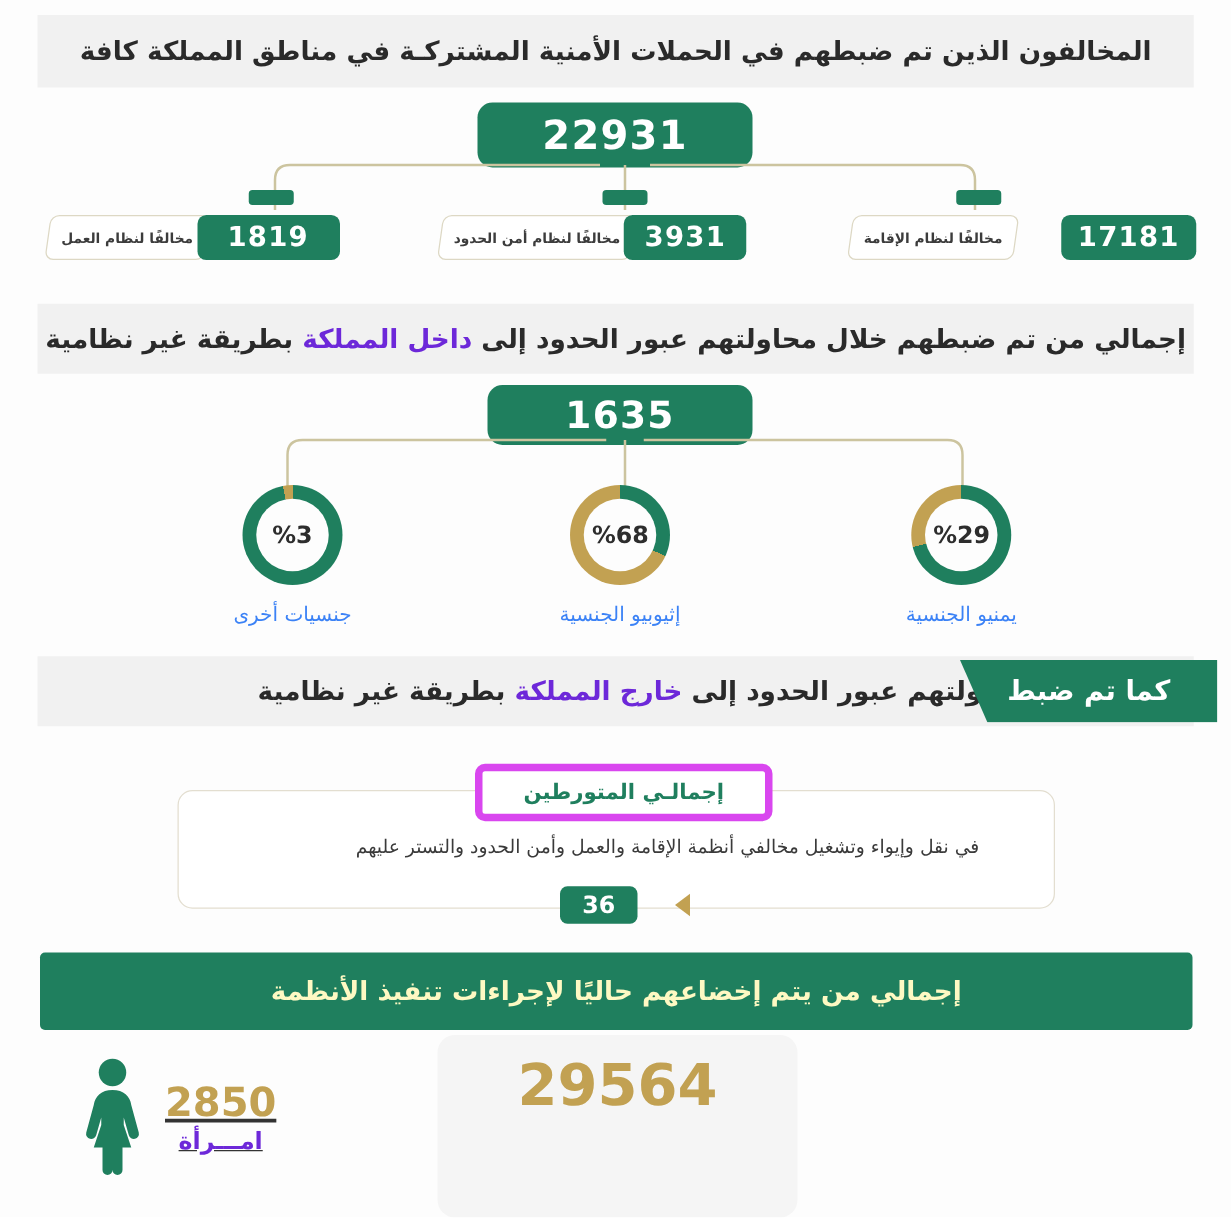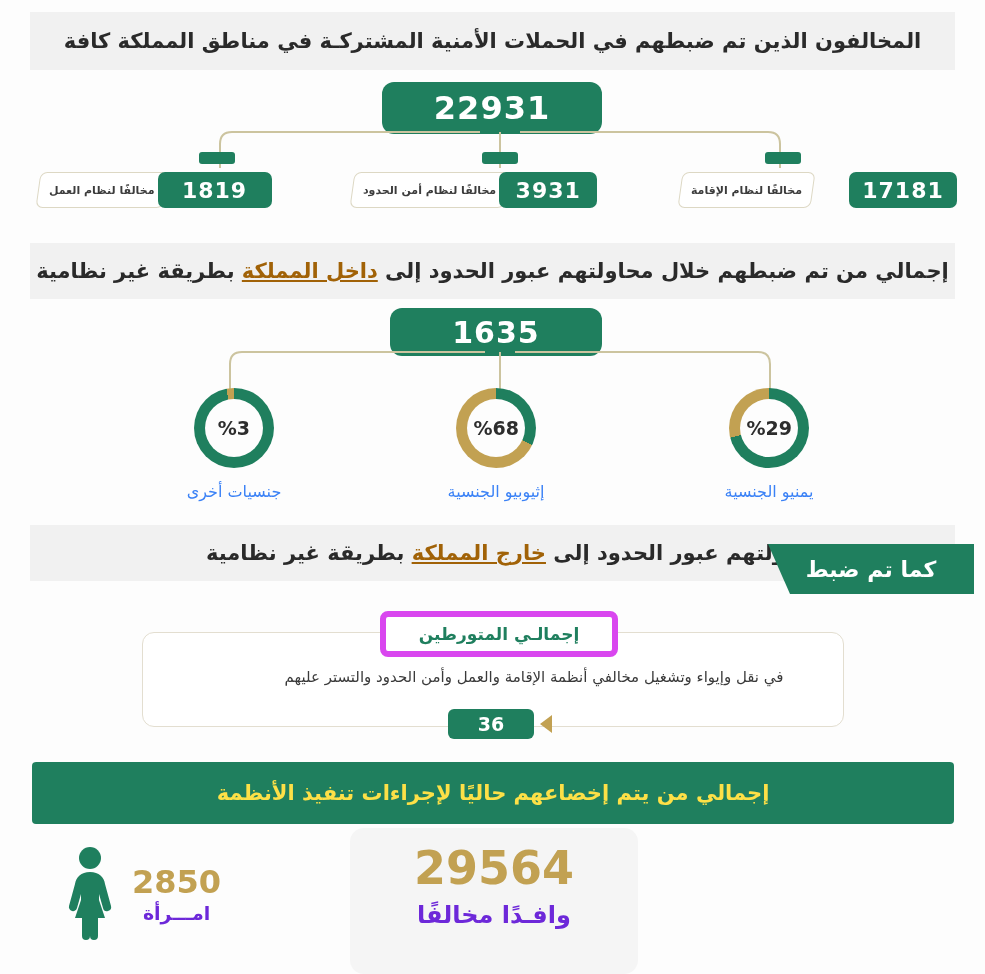--- a/index.html
+++ b/index.html
@@ -31,21 +31,21 @@
     justify-content: center;
     direction: rtl;
   }
   .grey-band .band-text {
     font-size: 21px;
     font-weight: bold;
     color: #2a2a2a;
     letter-spacing: 0px;
     white-space: nowrap;
   }
-  .grey-band .band-text .bold-hl { font-weight: bold; color: #a16207; text-decoration: underline; }
+  .grey-band .band-text .bold-hl { font-weight: bold; color: #6d28d9; }
 
   
   .num-pill {
     position: absolute;
     background: #1f7f5e;
     border-radius: 12px;
     display: flex;
     align-items: center;
     justify-content: center;
     color: #ffffff;
@@ -186,21 +186,21 @@
     border-top: 9px solid transparent;
     border-bottom: 9px solid transparent;
     border-right: 12px solid #c2a152;
     z-index: 4;
   }
 
   
   .green-bar {
     position: absolute;
     background: #1f7f5e;
-    color: #fde047;
+    color: #fef9c3;
     display: flex;
     align-items: center;
     justify-content: center;
     border-radius: 4px;
     font-size: 21px;
     font-weight: bold;
   }
   .stat-block { position: absolute; display: flex; align-items: center; direction: rtl; }
   .stat-num {
     color: #c2a152;
@@ -301,49 +301,48 @@
       <span class="pct" style="transform: scaleX(-1);">%3</span>
     </div>
     <div class="donut-label">جنسيات أخرى</div>
   </div>
 
   <div class="grey-band" style="left:30px; top:525px; width:925px; height:56px;">
     <div class="band-text" style="padding-left:160px;">
       <span style="color:#c2a152; font-weight:bold;">40</span><span> شخصًا لمحاولتهم عبور الحدود إلى </span><span class="bold-hl">خارج المملكة</span><span> بطريقة غير نظامية</span>
     </div>
   </div>
-  <div class="slant-banner" style="left:768px; top:544px; width:178px; height:50px;">
+  <div class="slant-banner" style="left:768px; top:528px; width:178px; height:50px;">
     <span>كما تم ضبط</span>
   </div>
 
   <div class="card-outline" style="left:142px; top:632px; width:700px; height:93px;"></div>
   <div class="card-title" style="left:380px; top:611px; width:226px; height:34px;">
     <span>إجمالـي المتورطين</span>
   </div>
   <div class="card-body-text" style="left:142px; top:668px; width:784px;">
     <span>في نقل وإيواء وتشغيل مخالفي أنظمة الإقامة والعمل وأمن الحدود والتستر عليهم</span>
   </div>
-  <div class="badge-36" style="left:448px; top:709px; width:86px; height:30px;">
+  <div class="badge-36" style="left:448px; top:709px; width:62px; height:30px;">
     <span>36</span>
   </div>
   <div class="gold-arrow" style="left:540px; top:715px;"></div>
 
   <div class="green-bar" style="left:32px; top:762px; width:922px; height:62px;">
     <span>إجمالي من يتم إخضاعهم حاليًا لإجراءات تنفيذ الأنظمة</span>
   </div>
 
   <div class="center-panel" style="left:350px; top:828px; width:288px; height:146px;"></div>
 
 
   <div style="position:absolute; left:350px; top:845px; width:288px; text-align:center;">
     <div class="stat-num" style="font-size:46px;">29564</div>
-    <div class="stat-cap" style="font-size:24px; margin-top:10px;">وافـدًا مخالفًا</div>
-  </div>
-
-  <div class="stat-block" style="left:62px; top:845px;">
+  </div>
+
+  <div class="stat-block" style="left:62px; top:845px;text-decoration:underline;">
     <div style="text-align:center; margin-left:14px;">
       <div class="stat-num" style="font-size:32px;">2850</div>
       <div class="stat-cap">امـــرأة</div>
     </div>
     <div class="icon-person">
       <svg width="56" height="96" viewBox="0 0 56 96" aria-hidden="true">
         <circle cx="28" cy="13" r="11" fill="#1f7f5e"></circle>
         <path d="M28 27 c-9 0 -14 5 -15 12 l-6 22 a4 4 0 0 0 8 2 l4 -14 v6 l-6 18 h7 v18 a4 4 0 0 0 8 0 v-18 h0 v18 a4 4 0 0 0 8 0 v-18 h7 l-6 -18 v-6 l4 14 a4 4 0 0 0 8 -2 l-6 -22 c-1 -7 -6 -12 -15 -12 z" fill="#1f7f5e"></path>
       </svg>
     </div>

